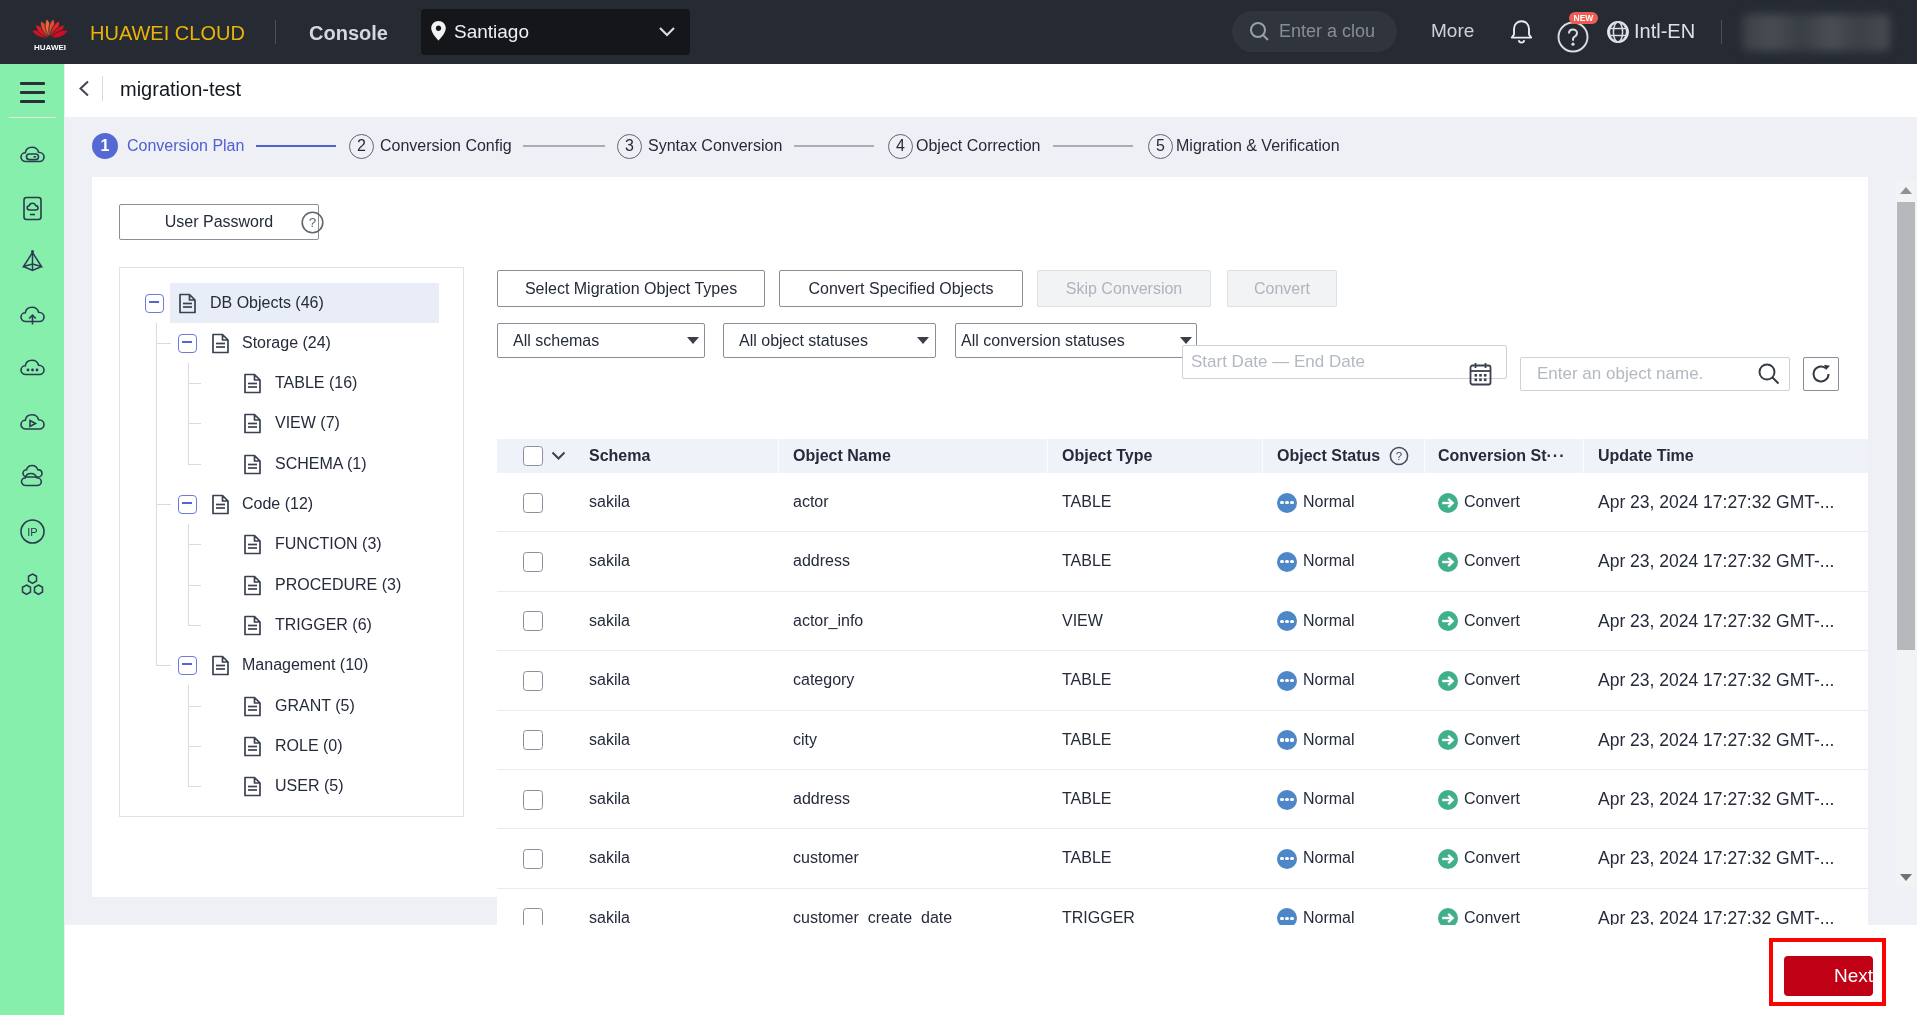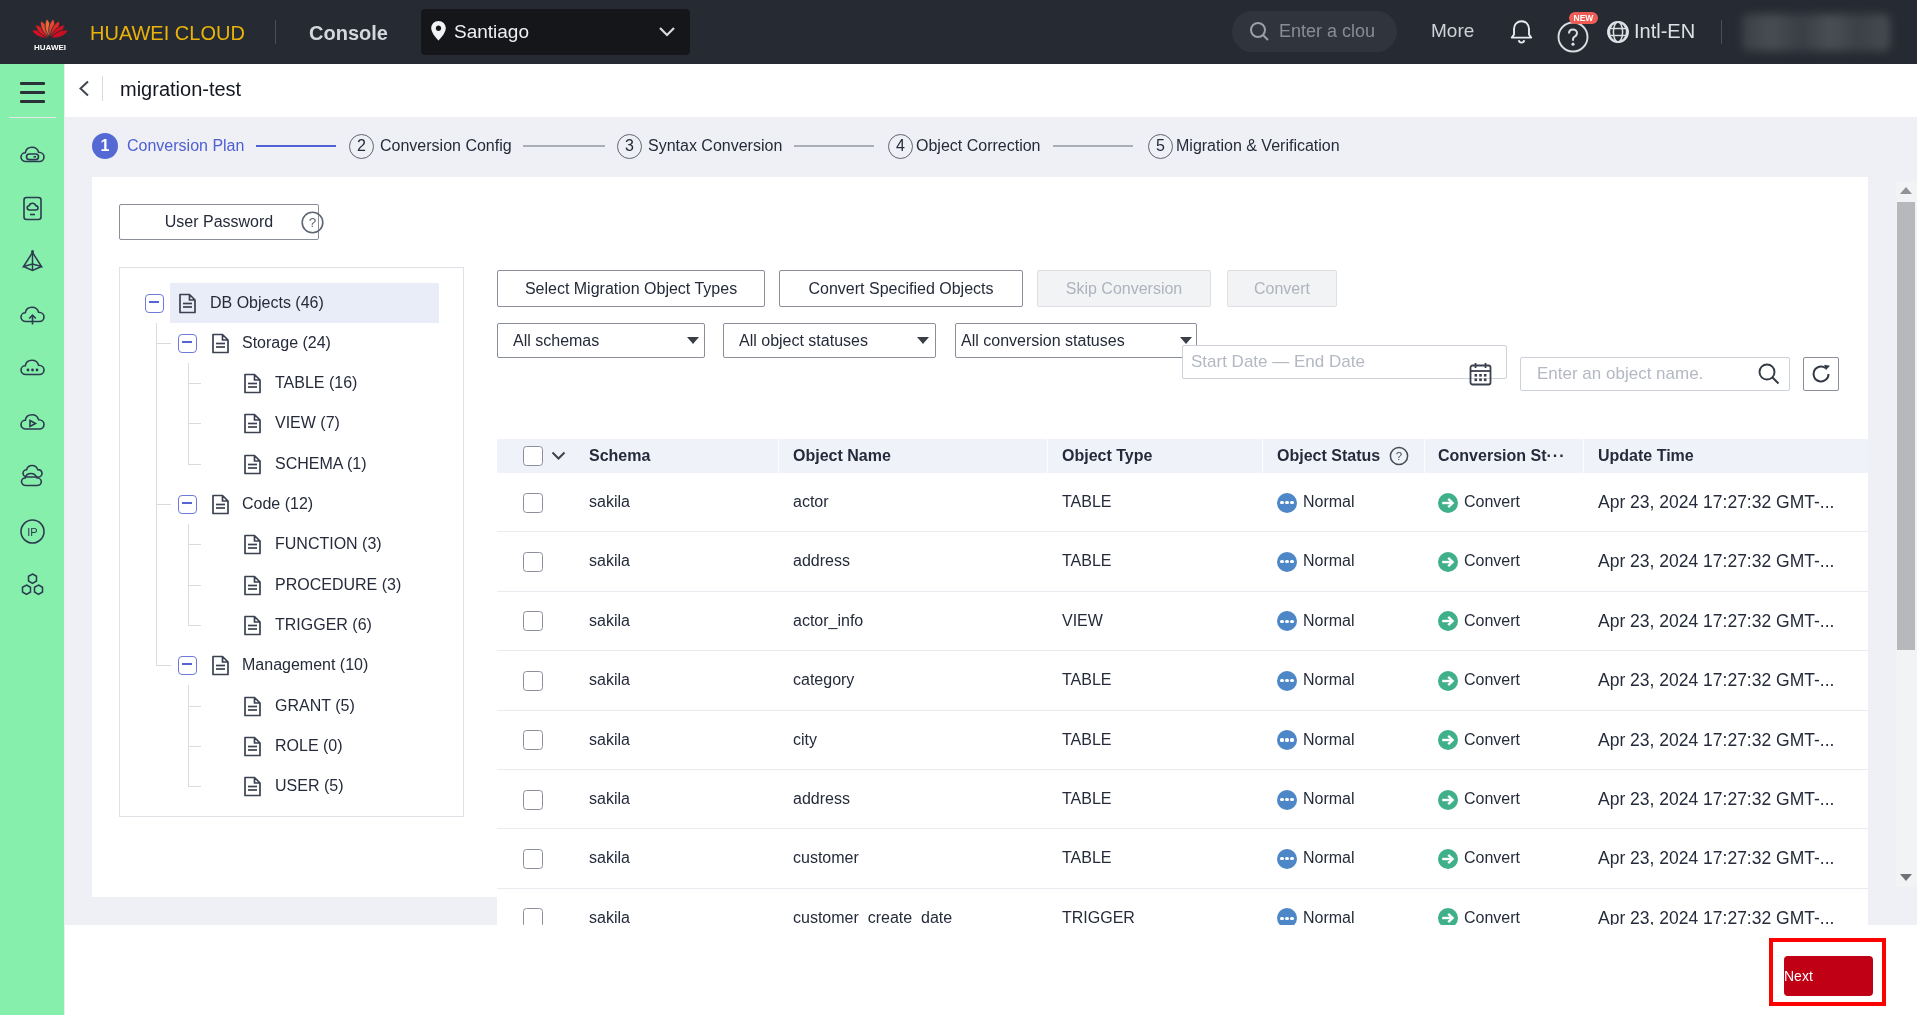--- a/index.html
+++ b/index.html
@@ -388,21 +388,21 @@
       </div>
 </div>
 
   <div id="botbar"></div>
   <div id="sbar">
       <div class="tri-up"></div>
       <div class="thumb"></div>
       <div class="tri-dn"></div>
     </div>
   <div class="abs" style="left:1704px;top:874px;width:117px;height:68px;border:4px solid #fb0300"></div>
-  <div class="abs" style="left:1719px;top:892px;width:89px;height:40px;background:#c00014;border-radius:4px;color:#fff;font-size:14px;text-align:left;line-height:40px">Next</div>
+  <div class="abs" style="left:1719px;top:892px;width:89px;height:40px;background:#c00014;border-radius:4px;color:#fff;font-size:19px;text-align:right;line-height:40px">Next</div>
 </div>
 <div id="hdr">
 
   <svg class="abs" style="left:29px;top:7px" width="42" height="45" viewBox="0 0 42 45">
     <g transform="translate(21,31.5)">
         <path d="M0,-1.5 C-3.6,-7 -4,-14.5 0,-20 C4,-14.5 3.6,-7 0,-1.5 Z" transform="rotate(-66)" fill="#d50f22" stroke="#262b33" stroke-width="0.8"></path>
         <path d="M0,-1.5 C-3.6,-7 -4,-14.5 0,-20 C4,-14.5 3.6,-7 0,-1.5 Z" transform="rotate(-47)" fill="#dc1c23" stroke="#262b33" stroke-width="0.8"></path>
         <path d="M0,-1.5 C-3.6,-7 -4,-14.5 0,-20 C4,-14.5 3.6,-7 0,-1.5 Z" transform="rotate(-28)" fill="#e74a30" stroke="#262b33" stroke-width="0.8"></path>
         <path d="M0,-1.5 C-3.6,-7 -4,-14.5 0,-20 C4,-14.5 3.6,-7 0,-1.5 Z" transform="rotate(-9.5)" fill="#ee6a3a" stroke="#262b33" stroke-width="0.8"></path>
         <path d="M0,-1.5 C-3.6,-7 -4,-14.5 0,-20 C4,-14.5 3.6,-7 0,-1.5 Z" transform="rotate(9.5)" fill="#e74a30" stroke="#262b33" stroke-width="0.8"></path>

